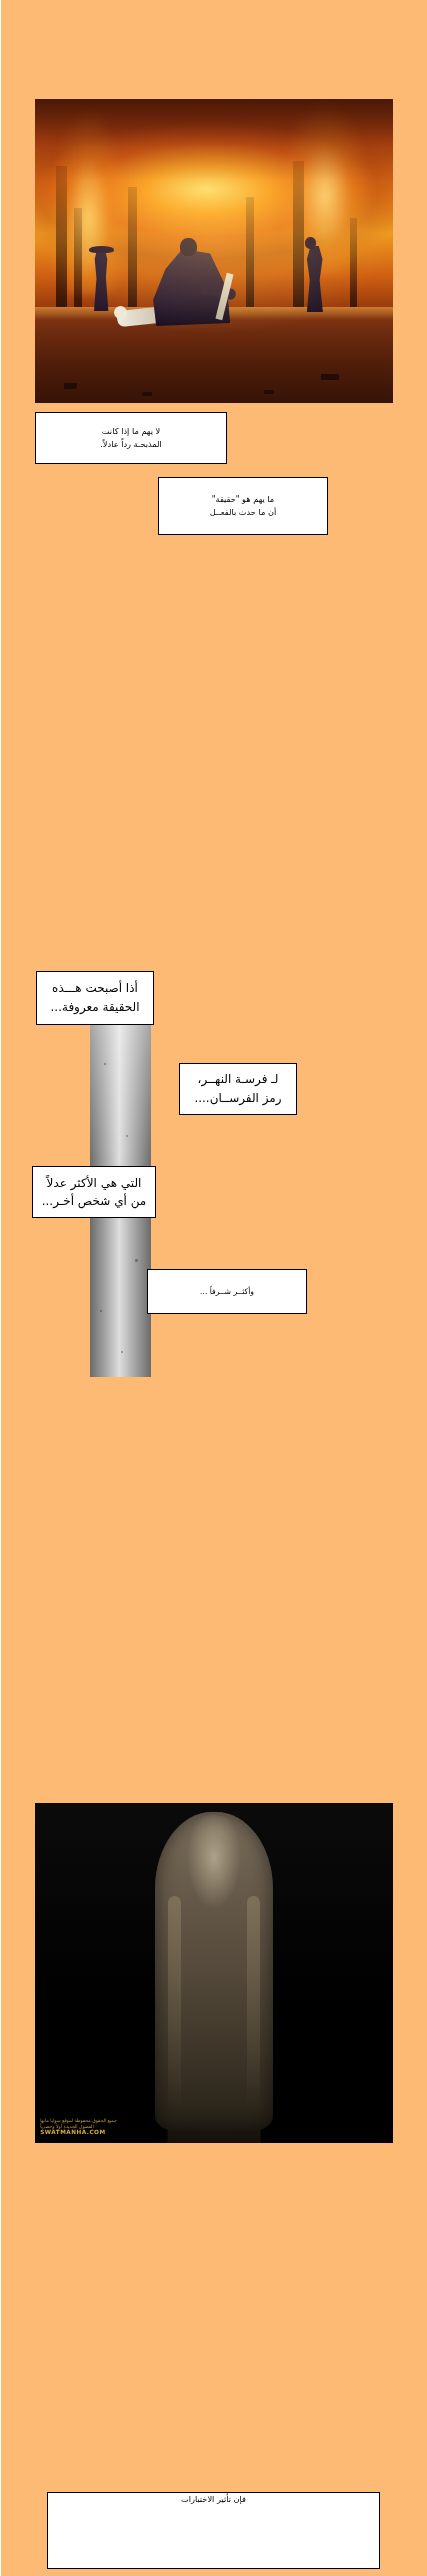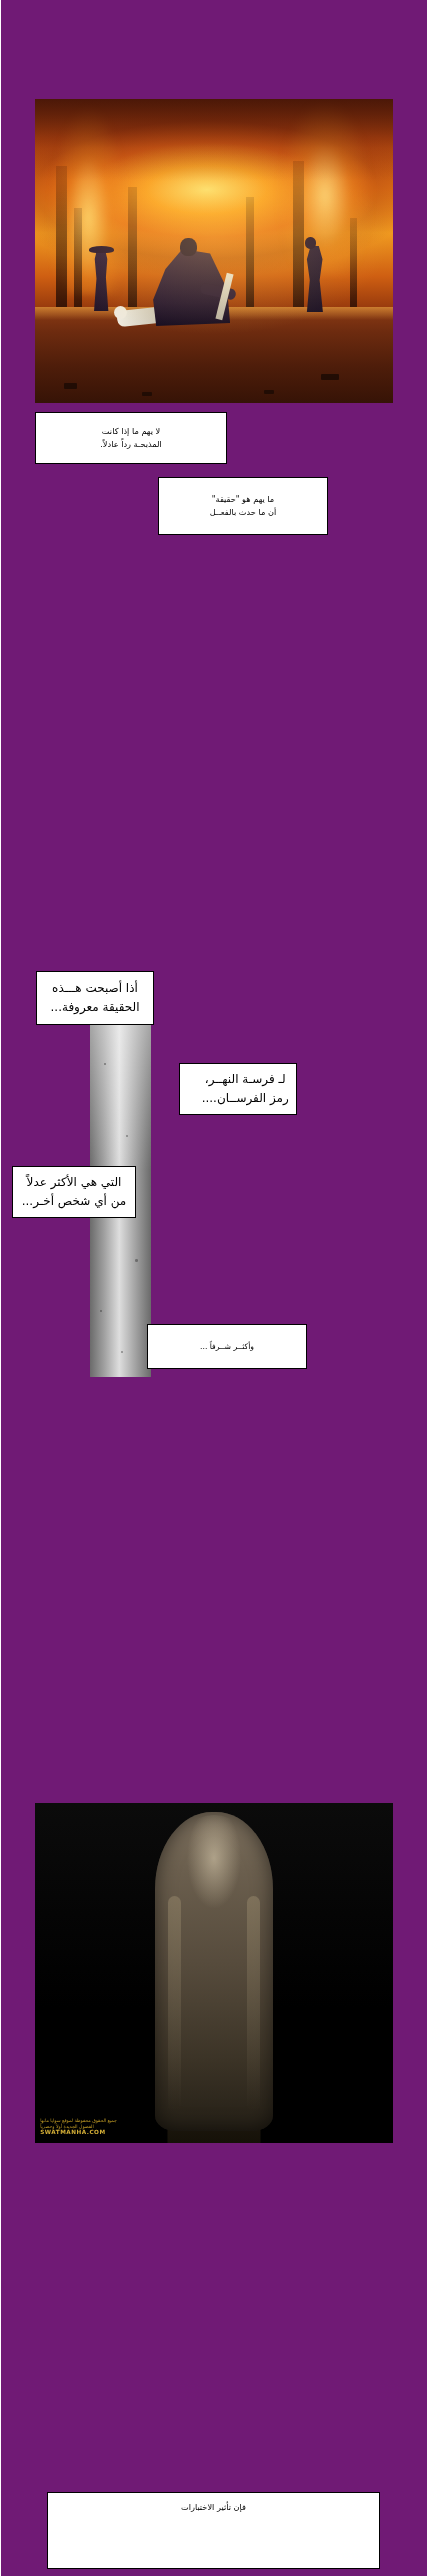--- a/index.html
+++ b/index.html
@@ -11,21 +11,21 @@
     width: 428px;
     height: 2576px;
     position: relative;
     font-family: "DejaVu Sans", sans-serif;
     overflow: hidden;
   }
   .page {
     position: relative;
     width: 428px;
     height: 2576px;
-    background: #701a75;
+    background: #fdba74;
     margin-left: 12px;
   }
 
   
   .panel1 {
     position: absolute;
     left: 35px;
     top: 99px;
     width: 358px;
     height: 304px;
@@ -290,25 +290,25 @@
     padding: 6.2px 7.2px;
     white-space: pre-line;
   }
   .bubble.sm { font-size: 12px; }
   .bubble.md { font-size: 7.7px; }
   .bubble.lg { font-size: 8.2px; }
 
   .b1 { left: 35px;  top: 412px;  width: 192px;  height: 52px; display:flex; align-items:center; justify-content:center; }
   .b2 { left: 158px; top: 477px;  width: 170px;  height: 58px; display:flex; align-items:center; justify-content:center; }
   .b3 { left: 36px;  top: 971px; width: 118px;  height: 54px; display:flex; align-items:center; justify-content:center; }
-  .b4 { left: 179px; top: 1063px; width: 118px;  height: 52px; display:flex; align-items:center; justify-content:flex-start; }
-  .b5 { left: 12px;  top: 1166px; width: 124px;  height: 52px; display:flex; align-items:flex-start; justify-content:center; }
-  .b6 { left: 147px; top: 1324px; width: 160px;  height: 45px;  display:flex; align-items:center; justify-content:center; }
+  .b4 { left: 179px; top: 1063px; width: 118px;  height: 52px; display:flex; align-items:center; justify-content:center; }
+  .b5 { left: 32px;  top: 1166px; width: 124px;  height: 52px; display:flex; align-items:flex-end; justify-content:center; }
+  .b6 { left: 147px; top: 1269px; width: 160px;  height: 45px;  display:flex; align-items:center; justify-content:center; }
   .b7 { left: 24px;  top: 1859px; width: 124px;  height: 49px;  display:flex; align-items:center; justify-content:center; }
-  .b8 { left: 47px;  top: 2492px; width: 333px;  height: 77px; display:flex; align-items:flex-start; justify-content:center; padding-top: 8px; }
+  .b8 { left: 47px;  top: 2492px; width: 333px;  height: 77px; display:flex; align-items:flex-start; justify-content:center; padding-top: 0; }
 
   .b8 .b8-text { width: 100%; text-align: center; }
 </style>
 </head>
 <body>
 
 <div class="page">
 
   <div class="panel1">
     <div class="p1-sky"></div>

